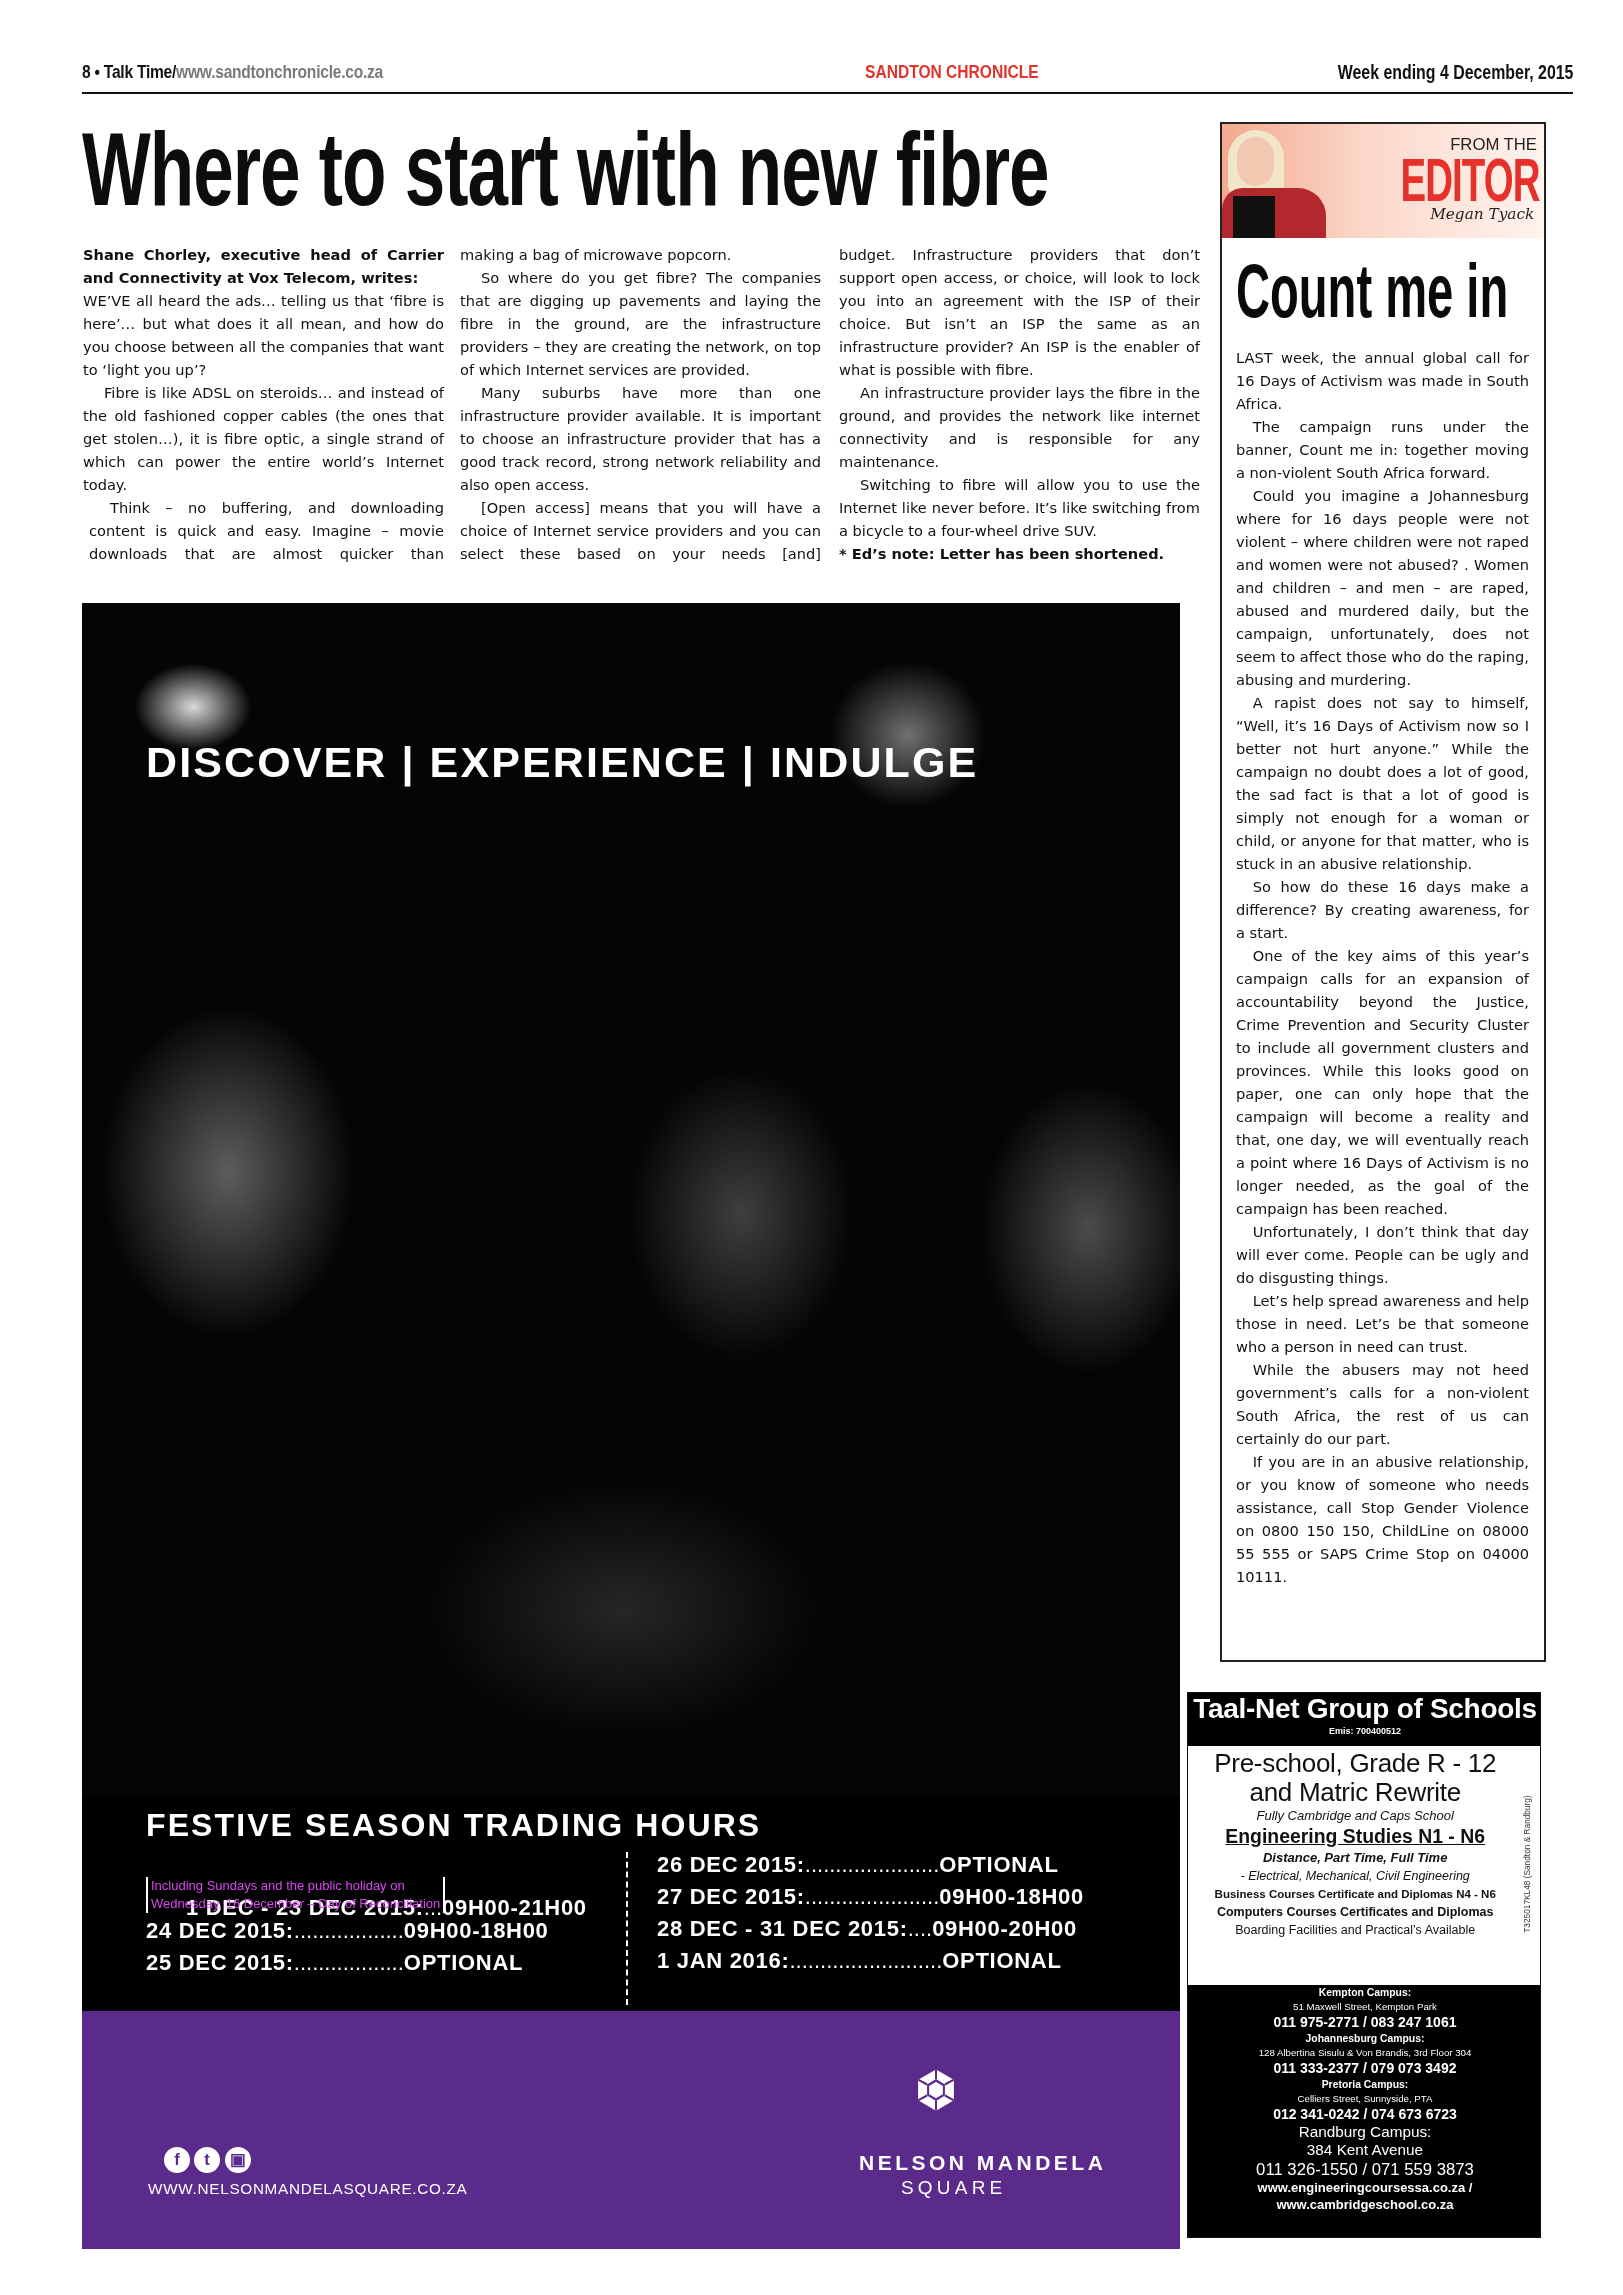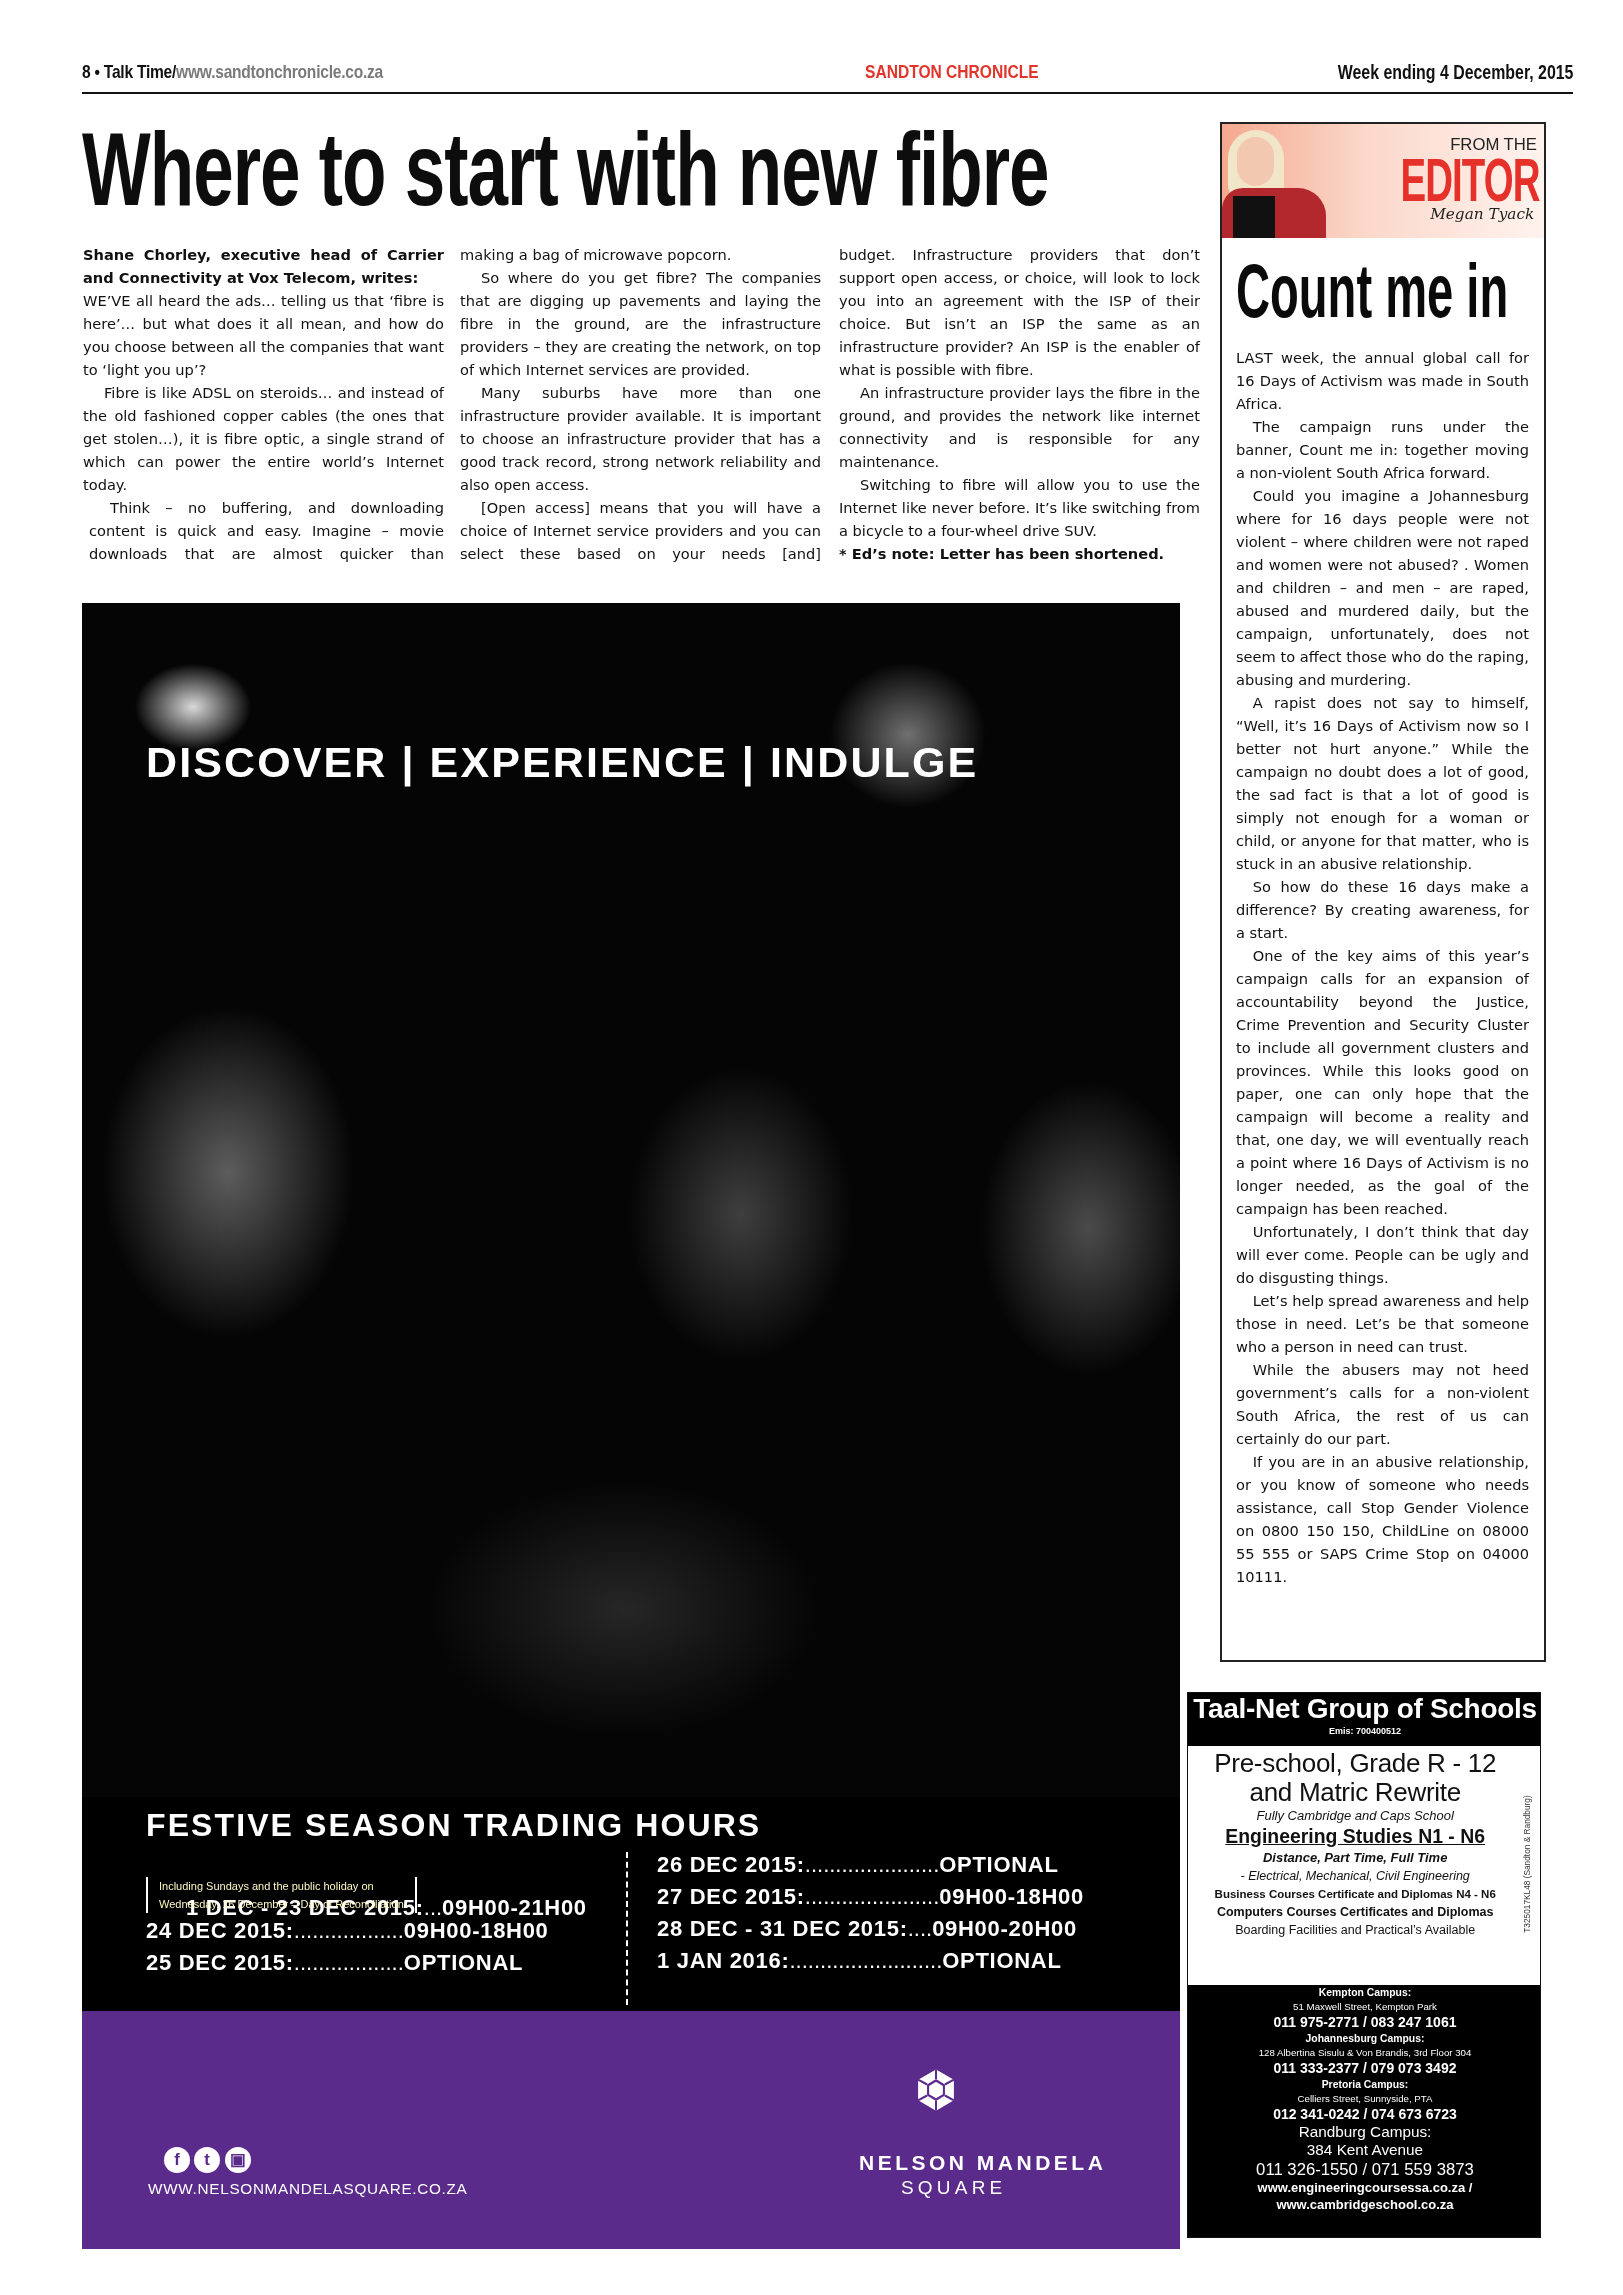--- a/index.html
+++ b/index.html
@@ -49,21 +49,21 @@
       radial-gradient(ellipse 111px 104px at 826px 132px, rgba(200,200,200,0.55), rgba(0,0,0,0) 70%),
       radial-gradient(ellipse 180px 236px at 146px 569px, rgba(200,200,200,0.45), rgba(0,0,0,0) 70%),
       radial-gradient(ellipse 160px 208px at 659px 611px, rgba(110,110,110,0.55), rgba(0,0,0,0) 70%),
       radial-gradient(ellipse 153px 208px at 1006px 625px, rgba(160,160,160,0.45), rgba(0,0,0,0) 70%),
       radial-gradient(ellipse 278px 180px at 541px 1006px, rgba(60,60,60,0.6), rgba(0,0,0,0) 70%),
       #050505; }
   .ad-tagline { position:absolute; left:64px; top:135px; color:#fff; font-weight:bold; font-size:43px; letter-spacing:2.1px; white-space:nowrap; }
   .ad-hours-title { position:absolute; left:64px; top:1204px; color:#fff; font-weight:bold; font-size:32px; letter-spacing:2.1px; white-space:nowrap; }
   .hours-row { position:absolute; color:#fff; font-weight:bold; font-size:22px; letter-spacing:0.7px; white-space:nowrap; }
   .hours-row .dots { font-weight:normal; letter-spacing:0; }
-  .hours-note { position:absolute; left:64px; top:1274px; color:#fef9c3; font-size:11px; line-height:18px; padding:0 11px; border-left:2.1px solid #fff; border-right:2.1px solid #fff; white-space:nowrap; }
+  .hours-note { position:absolute; left:64px; top:1274px; color:#d946ef; font-size:13px; line-height:18px; padding:0 3px; border-left:2.1px solid #fff; border-right:2.1px solid #fff; white-space:nowrap; }
   .hours-divider { position:absolute; left:544px; top:1249px; width:0; height:153px; border-left:2.1px dashed #fff; }
   .ad-footer { position:absolute; left:0; top:1408px; width:1098px; height:239px; background:#5b2b8b; }
   .social { position:absolute; top:1544px; width:26px; height:26px; border-radius:50%; background:#fff; color:#5b2b8b; font-weight:bold; font-size:16.7px; line-height:26px; text-align:center; }
   .ad-url { position:absolute; left:66px; top:1577px; color:#fff; font-size:15.3px; letter-spacing:0.7px; white-space:nowrap; }
   .nms-logo { position:absolute; left:833px; top:1465px; width:42px; height:44px; }
   .nms-name { position:absolute; left:777px; top:1548px; color:#fff; font-weight:bold; font-size:21px; letter-spacing:3.5px; white-space:nowrap; }
   .nms-sub { position:absolute; left:819px; top:1574px; color:#fff; font-size:19px; letter-spacing:4.2px; white-space:nowrap; }
 
   
   .school { position:absolute; left:1187px; top:1692px; width:354px; height:546px; border:1.4px solid #111; box-sizing:border-box; background:#fff; overflow:hidden; }

